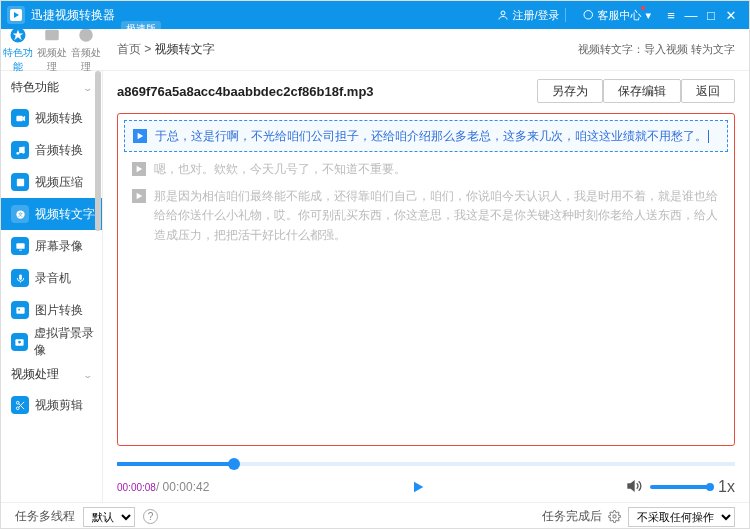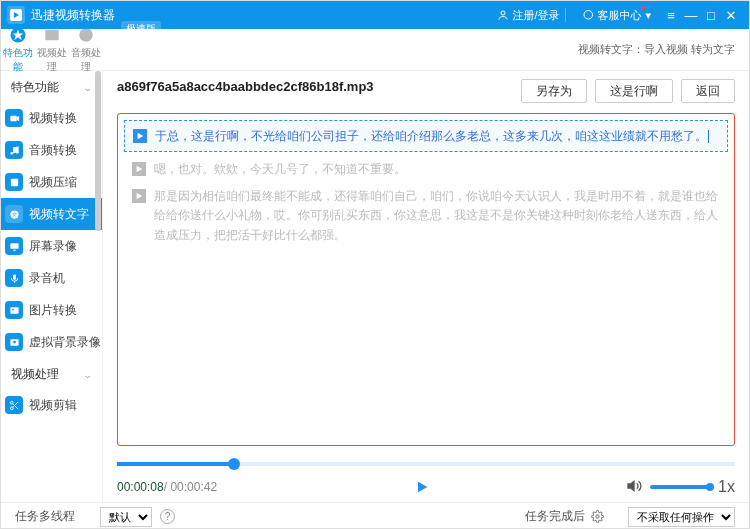--- a/index.html
+++ b/index.html
@@ -25,62 +25,62 @@
 .modetabs .mt .ico { width: 20px; height: 20px; margin: 0 auto 1px; border-radius: 4px; display:flex;align-items:center;justify-content:center;}
 .breadcrumb { margin-left: 14px; font-size: 12px; color: #666; }
 .breadcrumb .cur { color: #333; }
 .top-right-text { margin-left: auto; margin-right: 14px; font-size: 11px; color: #666; }
 
 
 .body { display: flex; height: calc(529px - 28px - 42px - 28px); }
 .sidebar { width: 102px; border-right: 1px solid #eee; overflow: hidden; display:flex; flex-direction:column;}
 .sidegroup-title { padding: 8px 10px 6px; font-size: 12px; color: #333; display:flex; align-items:center; justify-content:space-between; cursor:pointer;}
 .sidegroup-title .chev { color:#aaa; font-size:9px; transform: scaleX(1.4);}
-.side-item { display: flex; align-items: center; height: 32px; padding-left: 4px; font-size: 12px; color: #444; cursor: pointer; }
+.side-item { display: flex; align-items: center; height: 32px; padding-left: 10px; font-size: 12px; color: #444; cursor: pointer; }
 .side-item.active { background: #0e94e8; color: #fff; }
 .side-item .sico { width: 18px; height: 18px; border-radius: 4px; margin-right: 6px; display:flex;align-items:center;justify-content:center; background:#0e94e8;}
 .side-item.active .sico { background:#fff3; }
 .side-item .sico svg { display:block; }
 .side-scroll { flex:1; overflow:hidden; position:relative;}
 .side-scroll .scrollbar-track { position:absolute; right:1px; top:0; bottom:0; width:6px;}
 .side-scroll .scrollbar-thumb { position:absolute; right:0; top:0; width:6px; height:160px; background:#ccc; border-radius:3px;}
 
 .main { flex: 1; display: flex; flex-direction: column; padding: 0; }
 
-.filehead { display: flex; padding: 8px 14px 8px 14px; gap: 8px; }
+.filehead { display: flex; align-items: center; padding: 8px 14px 8px 14px; }
 .filehead .fname { flex: 1; font-size: 13px; font-weight: 600; color: #222; }
 .btn { height: 24px; padding: 0 14px; border: 1px solid #ccc; background: #fff; font-size: 12px; color: #333; border-radius: 2px; cursor: pointer; display:inline-flex;align-items:center;}
 
 .textarea-wrap { margin: 2px 14px 0 14px; border: 1px solid #e74c3c; border-radius: 3px; padding: 6px; position:relative; height: 356px; }
 .transcript-active { border: 1px dashed #2f8ef5; background: #f5faff; padding: 6px 8px; display:flex; gap:8px; align-items:flex-start;}
 .transcript-active .playico { width:14px;height:14px; background:#2f8ef5; display:flex;align-items:center;justify-content:center; flex-shrink:0; margin-top:2px;}
 .transcript-active .txt { color:#2f6fd8; font-size:12px; line-height:1.5;}
 .transcript-active .cursor { display:inline-block; width:1px; height:13px; background:#2f6fd8; vertical-align:middle; margin-left:1px;}
 .transcript-row { display:flex; gap:8px; align-items:flex-start; padding: 8px 8px 0 8px;}
 .transcript-row .playico { width:14px;height:14px; background:#bbb; display:flex;align-items:center;justify-content:center; flex-shrink:0; margin-top:2px;}
 .transcript-row .txt { color:#bbb; font-size:12px; line-height:1.6;}
 .playico svg { display:block; }
 
 .player { padding: 6px 14px 4px 14px; }
 .progress { position: relative; height: 4px; background: #e2eefb; margin: 10px 0 10px 0; }
 .progress .fill { position:absolute; left:0; top:0; bottom:0; width: 19%; background:#1e90f5; }
 .progress .knob { position:absolute; top:50%; left:19%; width:12px;height:12px; background:#1e90f5; border-radius:50%; transform:translate(-50%,-50%); cursor:pointer;}
 .timerow { display:flex; align-items:center; }
-.timerow .time-cur { color:#14532d; font-size:12px;}
+.timerow .time-cur { color:#a21caf; font-size:10px;}
 .timerow .time-tot { color:#888; font-size:12px;}
 .timerow .center { flex:1; text-align:center;}
 .timerow .playbtn { display:inline-flex; width:22px;height:22px; align-items:center;justify-content:center; cursor:pointer;}
 .timerow .right { display:flex; align-items:center; gap:8px;}
 .volbar { width:60px; height:4px; background:#1e90f5; border-radius:2px; position:relative;}
 .volbar::after{content:"";position:absolute;right:-4px;top:50%;width:8px;height:8px;background:#1e90f5;border-radius:50%;transform:translateY(-50%);}
 .speed { font-size:16px; color:#555;text-align:center;}
 
 
 .footer { height: 28px; border-top: 1px solid #eee; display:flex; align-items:center; padding: 0 14px; font-size:12px; color:#555; gap:8px;}
-.footer .select { border:1px solid #ccc; height:20px; font-size:11px; padding:0 4px; background:#fff; cursor:pointer;margin-left:17px;}
+.footer .select { border:1px solid #ccc; height:20px; font-size:11px; padding:0 4px; background:#fff; cursor:pointer;}
 .footer .qm { width:15px;height:15px;border:1px solid #aaa;border-radius:50%;display:inline-flex;align-items:center;justify-content:center;font-size:10px;color:#888;cursor:pointer;}
 .footer .right { margin-left:auto; display:flex; align-items:center; gap:6px;}
 .footer .gear { width:14px;height:14px; cursor:pointer; color:#888;}
 </style>
 </head>
 <body>
 
 <div class="titlebar">
   <span class="logo">
     <svg width="12" height="12" viewBox="0 0 12 12">
@@ -137,20 +137,23 @@
     </div>
     <div class="mt">
       <div class="ico">
           <svg width="18" height="18" viewBox="0 0 24 24" fill="#bbb">
             <circle cx="12" cy="12" r="9"></circle>
           </svg>
         </div>
       <div>音频处理</div>
     </div>
   </div>
+  <div class="breadcrumb">
+    <span>首页</span><span> &gt; </span><span class="cur">视频转文字</span>
+  </div>
   <div class="top-right-text">视频转文字：导入视频 转为文字</div>
 </div>
 
 <div class="body">
 
   <div class="sidebar">
     <div class="side-scroll">
       <div class="sidegroup-title">
         <span>特色功能</span>
         <span class="chev">⌄</span>
@@ -245,21 +248,21 @@
       <div class="scrollbar-track">
         <div class="scrollbar-thumb"></div>
       </div>
     </div>
   </div>
 
   <div class="main">
     <div class="filehead">
       <div class="fname">a869f76a5a8acc4baabbdec2cf86b18f.mp3</div>
       <button class="btn">另存为</button>
-      <button class="btn">这是行啊</button>
+      <button class="btn">保存编辑</button>
       <button class="btn">返回</button>
     </div>
 
     <div class="textarea-wrap">
       <div class="transcript-active">
         <span class="playico">
             <svg width="8" height="8" viewBox="0 0 10 10">
               <polygon points="2,1 9,5 2,9" fill="#fff"></polygon>
             </svg>
           </span>

